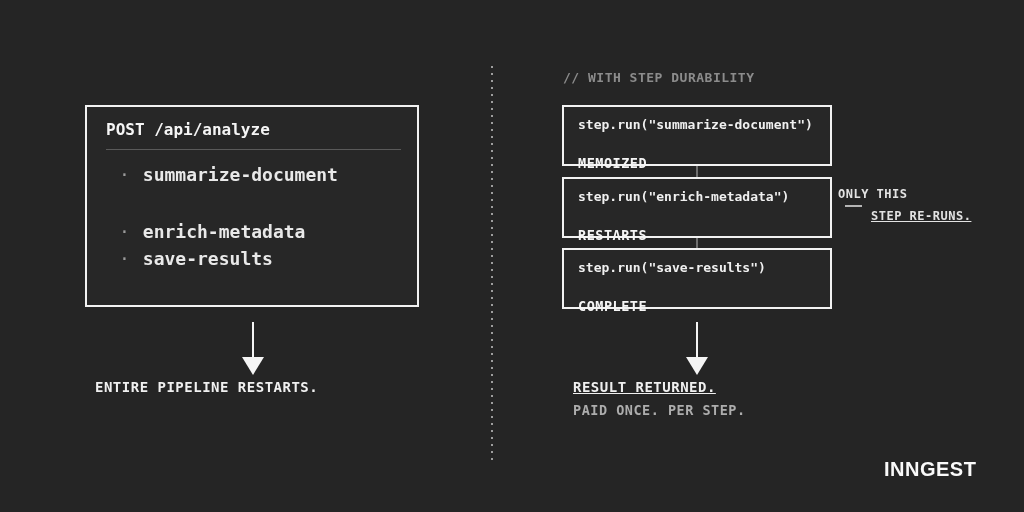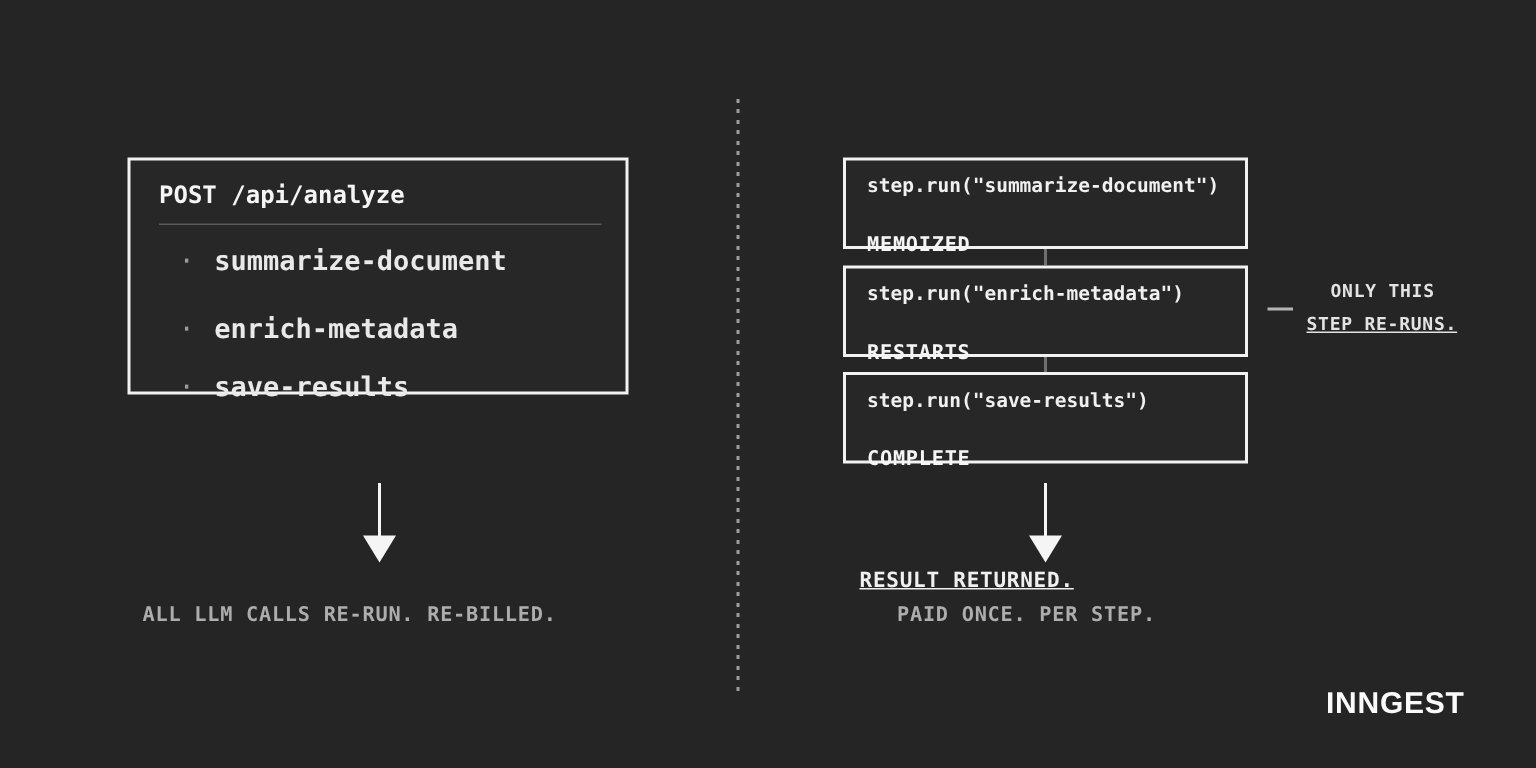--- a/index.html
+++ b/index.html
@@ -24,21 +24,21 @@
     color: #8c8c8c;
     white-space: nowrap;
   }
   .heading-left  { left: 88px;  top: 70px; }
   .heading-right { left: 563px; top: 70px; }
 
   
   .api-box {
     position: absolute;
     left: 85px; top: 105px;
-    width: 334px; height: 158px;
+    width: 334px; height: 202px;
     border: 2px solid #f2f2f2;
     box-sizing: border-box;
     background: #272727;
   }
   .api-title {
     position: absolute;
     left: 19px; top: 13px;
     font-size: 16px;
     font-weight: bold;
     color: #f5f5f5;
@@ -57,21 +57,21 @@
     font-weight: bold;
     color: #e9e9e9;
     white-space: nowrap;
   }
   .api-item .bullet {
     color: #9b9b9b;
     margin-right: 13px;
     font-weight: normal;
   }
   .api-item-0 { top: 57px; }
-  .api-item-1 { top: 102px; }
+  .api-item-1 { top: 114px; }
   .api-item-2 { top: 141px; }
 
   
   .step-box {
     position: absolute;
     left: 562px;
     width: 270px; height: 61px;
     border: 2px solid #f2f2f2;
     box-sizing: border-box;
     background: #272727;
@@ -114,21 +114,21 @@
     background: #b5b5b5;
   }
   .annotation-line {
     position: absolute;
     font-size: 12px;
     font-weight: bold;
     color: #e3e3e3;
     letter-spacing: 0.5px;
     white-space: nowrap;
   }
-  .annotation-line-1 { left: 887px; top: 187px; text-align: right; }
+  .annotation-line-1 { left: 838px; top: 187px; text-align: right; }
   .annotation-line-2 { left: 871px; top: 209px; text-decoration: underline; }
 
   
   .arrow-line {
     position: absolute;
     width: 2px; height: 36px;
     top: 322px;
     background: #f5f5f5;
   }
   .arrow-head {
@@ -157,21 +157,21 @@
     position: absolute;
     font-size: 13.5px;
     font-weight: bold;
     color: #adadad;
     letter-spacing: 0.5px;
     white-space: nowrap;
   }
   .result-title-left  { left: 95px;  top: 379px; }
   .result-sub-left    { left: 95px;  top: 402px; }
   .result-title-right { left: 573px; top: 379px; text-decoration: underline; }
-  .result-sub-right   { left: 573px; top: 402px; margin-left: 25px; }
+  .result-sub-right   { left: 573px; top: 402px; }
 
   
   .dotted-divider {
     position: absolute;
     left: 491px; top: 66px;
     width: 2px; height: 398px;
     background: repeating-linear-gradient(
       to bottom, #9e9e9e 0 2.5px, transparent 2.5px 7px);
   }
 
@@ -205,24 +205,25 @@
     <div class="api-item api-item-2">
       <span class="bullet">·</span><span>save-results</span>
     </div>
   </div>
 
   <div class="arrow-left">
     <div class="arrow-line"></div>
     <div class="arrow-head"></div>
   </div>
 
-  <div class="result-sub result-sub-left">ALL LLM CALLS RE-RUN. RE-BILLED.</div>
+  <div class="result-title result-title-left">ENTIRE PIPELINE RESTARTS.</div>
 
   <div class="dotted-divider"></div>
 
+  <div class="panel-heading heading-right">// WITH STEP DURABILITY</div>
 
   <div class="step-box step-box-0">
     <div class="step-code">step.run("summarize-document")</div>
     <div class="step-status">MEMOIZED</div>
   </div>
   <div class="step-connector connector-0"></div>
 
   <div class="step-box step-box-1">
     <div class="step-code">step.run("enrich-metadata")</div>
     <div class="step-status">RESTARTS</div>

